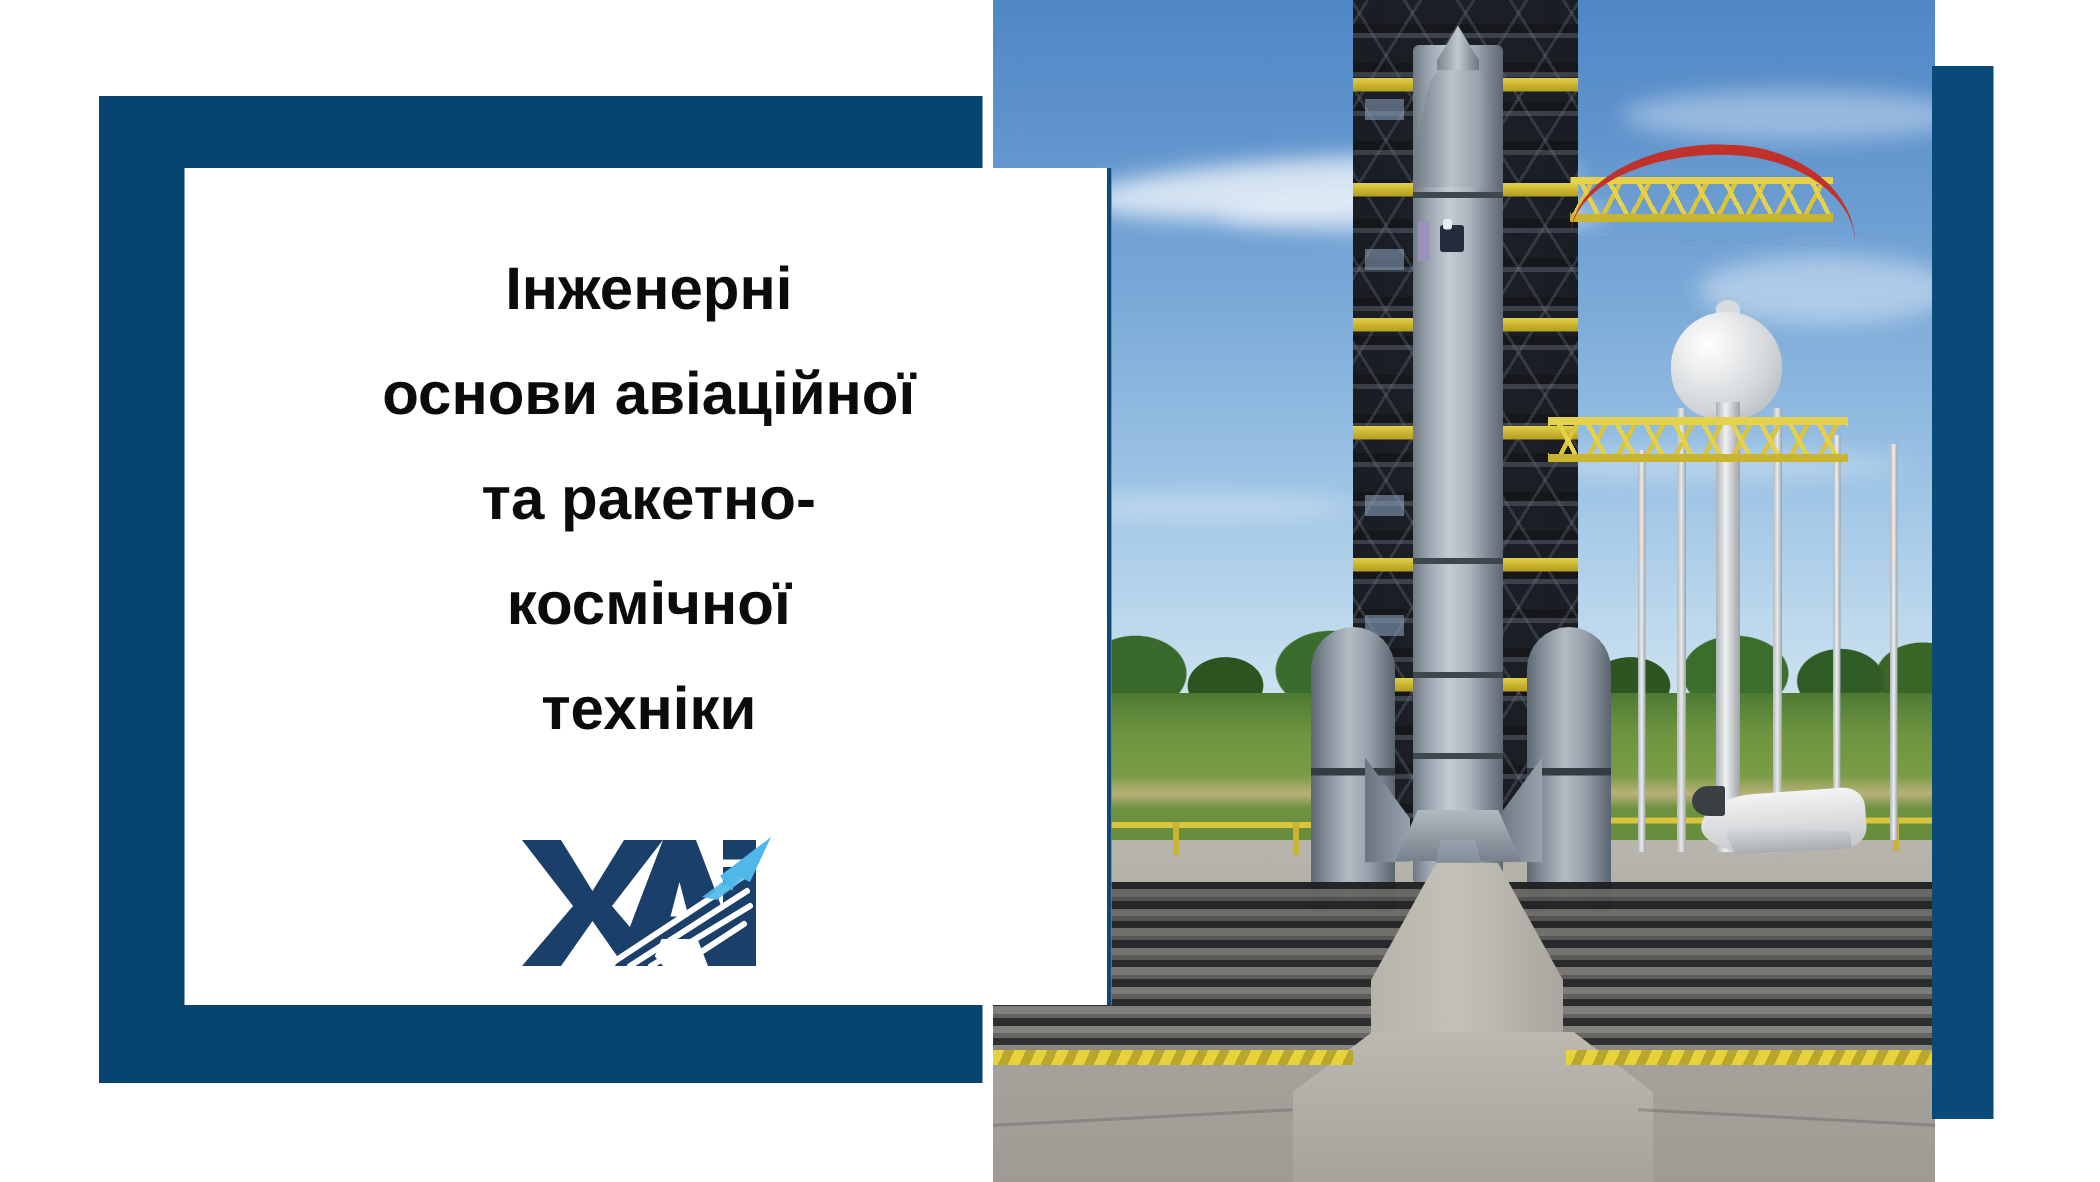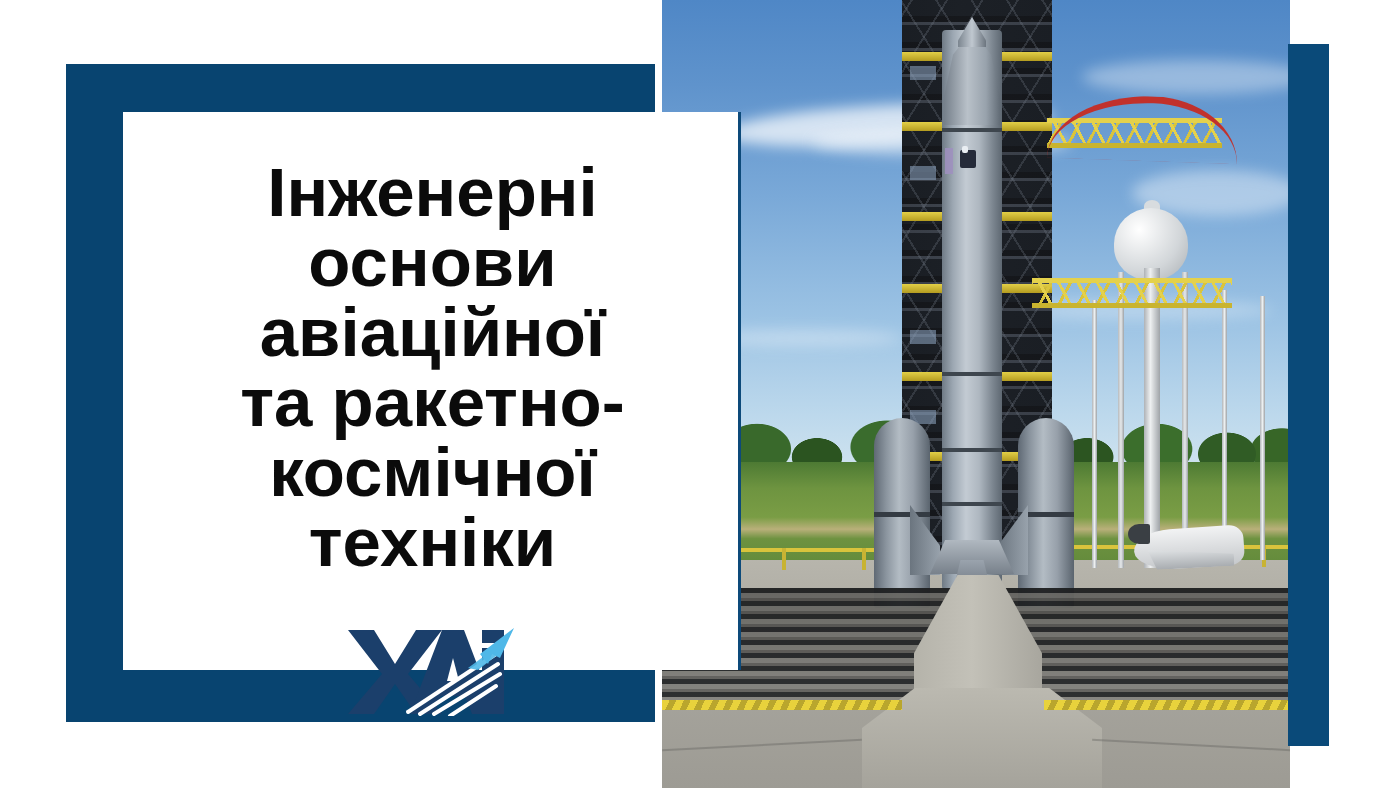--- a/index.html
+++ b/index.html
@@ -401,21 +401,21 @@
     align-items: center;
     justify-content: flex-start;
   }
 
   .title {
     margin: 46px 18px 0 22px;
     text-align: center;
     color: #0b0b0b;
     font-family: "Liberation Sans", "DejaVu Sans", sans-serif;
     font-weight: 700;
-    font-size: 69px;
+    font-size: 40px;
     line-height: 70px;
     letter-spacing: 0px;
     white-space: pre-line;
   }
 
   .logo {
     margin-top: 46px;
     width: 170px;
     height: 92px;
     position: relative;

